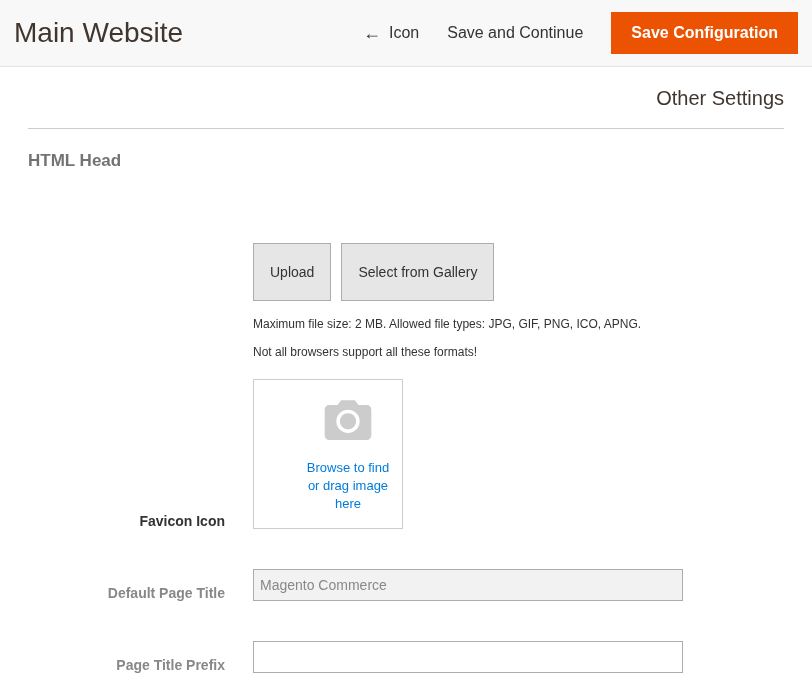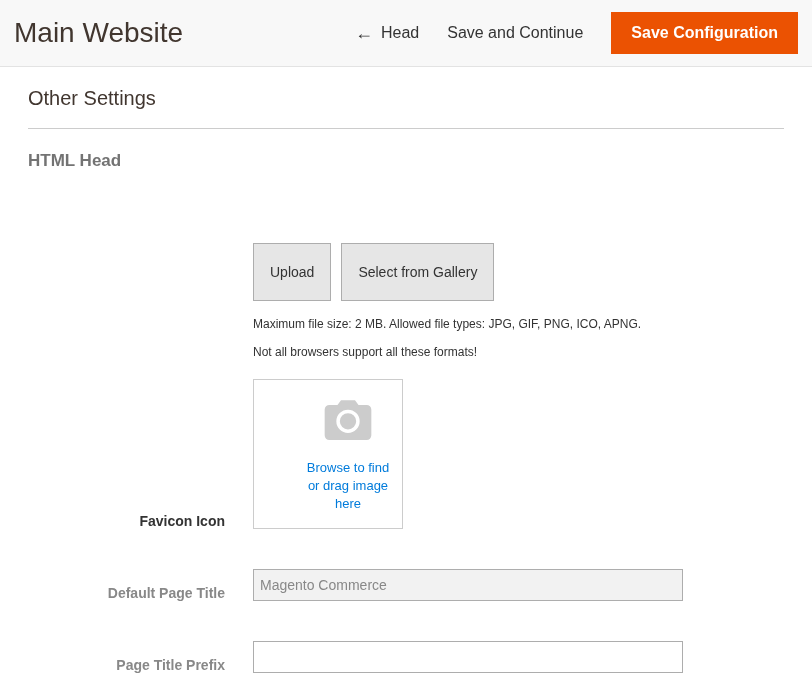--- a/index.html
+++ b/index.html
@@ -56,20 +56,21 @@
     .content {
       padding: 20px 28px;
     }
     .section-title {
       font-size: 20px;
       font-weight: 400;
       color: #41362f;
       padding-bottom: 18px;
       border-bottom: 1px solid #ccc;
       margin-bottom: 22px;
+      text-align: right;
     }
     .subsection-title {
       font-size: 17px;
       font-weight: 600;
       color: #737373;
       margin-bottom: 72px;
     }
     .field-row {
       display: flex;
       align-items: flex-end;
@@ -150,21 +151,21 @@
     }
   </style>
 </head>
 <body>
 
 <div class="header">
   <div class="header-title">Main Website</div>
   <div class="header-actions">
     <div class="back-link">
       <span class="back-arrow">←</span>
-      <span>Head</span>
+      <span>Icon</span>
     </div>
     <div class="save-continue">Save and Continue</div>
     <button class="save-config-btn">Save Configuration</button>
   </div>
 </div>
 
 <div class="content">
   <div class="section-title">Other Settings</div>
   <div class="subsection-title">HTML Head</div>
 

